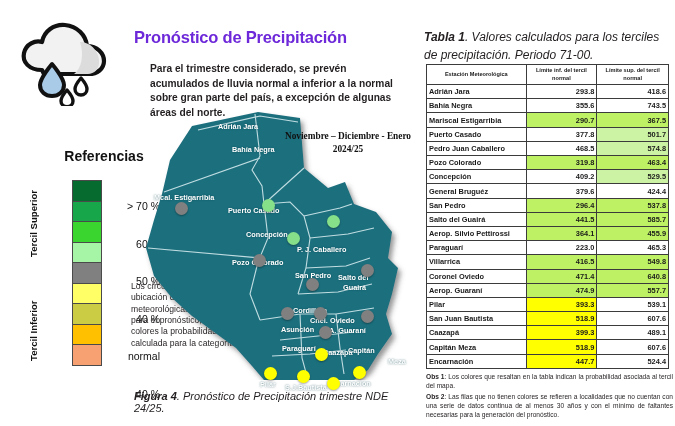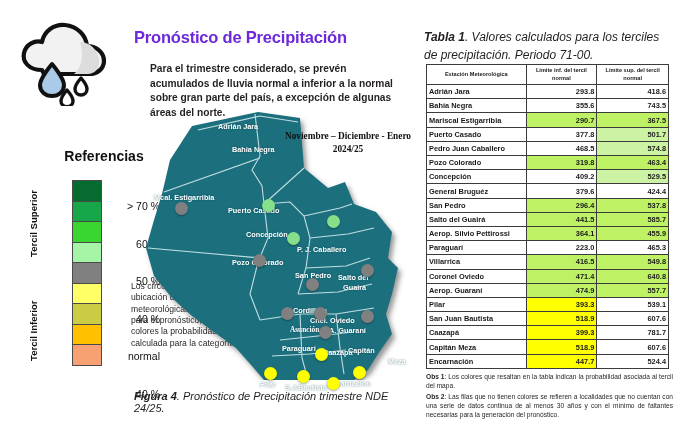--- a/index.html
+++ b/index.html
@@ -209,21 +209,21 @@
           <div class="map-label" style="left: 88px; top: 98px;">Puerto Casado</div>
           <div class="map-label" style="left: 157px; top: 116px; margin-top: 21px;">P. J. Caballero</div>
           <div class="map-label" style="left: 106px; top: 122px;">Concepción</div>
           <div class="map-label" style="left: 92px; top: 150px;">Pozo Colorado</div>
           <div class="map-label" style="left: 155px; top: 163px;">San Pedro</div>
           <div class="map-label" style="left: 198px; top: 165px;">Salto del</div>
           <div class="map-label" style="left: 203px; top: 175px;">Guairá</div>
           <div class="map-label" style="left: 153px; top: 198px;">Cordillera</div>
           <div class="map-label" style="left: 170px; top: 208px;">Cnel.</div>
           <div class="map-label" style="left: 190px; top: 208px;">Oviedo</div>
-          <div class="map-label" style="left: 150px; top: 217px; font-family: Liberation Serif, serif;">Asunción</div>
+          <div class="map-label" style="left: 141px; top: 217px;">Asunción</div>
           <div class="map-label" style="left: 189px; top: 218px;">A. Guaraní</div>
           <div class="map-label" style="left: 142px; top: 236px;">Paraguarí</div>
           <div class="map-label" style="left: 183px; top: 240px;">Caazapá</div>
           <div class="map-label" style="left: 208px; top: 238px;">Capitán</div>
           <div class="map-label" style="left: 212px; top: 249px; margin-left: 36px;">Meza</div>
           <div class="map-label" style="left: 120px; top: 272px;">Pilar</div>
           <div class="map-label" style="left: 145px; top: 275px;">S.J.Bautista</div>
           <div class="map-label" style="left: 187px; top: 271px;">Encarnación</div>
         </div>
       <div id="map-dots">
@@ -351,21 +351,21 @@
             <td class="val c-white">539.1</td>
           </tr>
           <tr>
             <td class="name">San Juan Bautista</td>
             <td class="val c-yellow">518.9</td>
             <td class="val c-white">607.6</td>
           </tr>
           <tr>
             <td class="name">Caazapá</td>
             <td class="val c-yellow">399.3</td>
-            <td class="val c-white">781.7</td>
+            <td class="val c-white">489.1</td>
           </tr>
           <tr>
             <td class="name">Capitán Meza</td>
             <td class="val c-yellow">518.9</td>
             <td class="val c-white">607.6</td>
           </tr>
           <tr>
             <td class="name">Encarnación</td>
             <td class="val c-yellow">447.7</td>
             <td class="val c-white">524.4</td>

